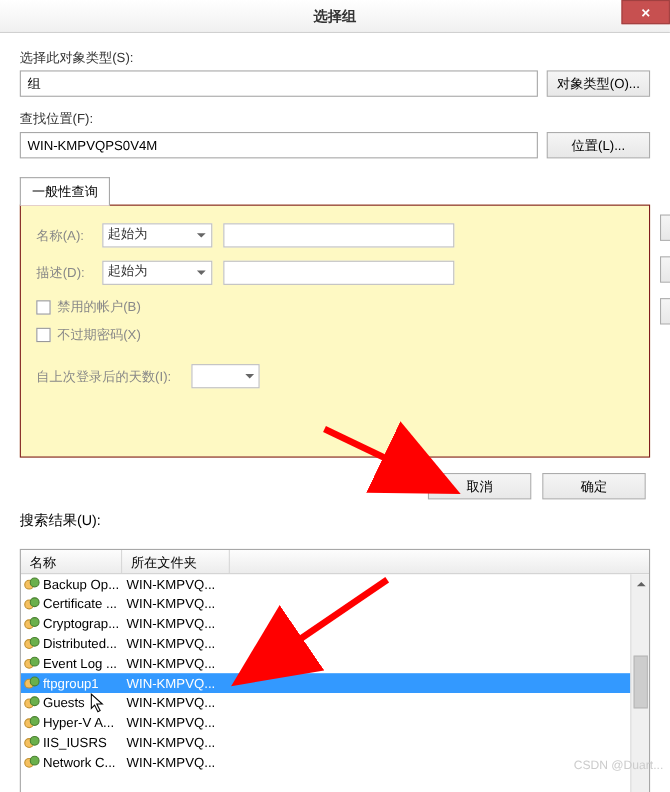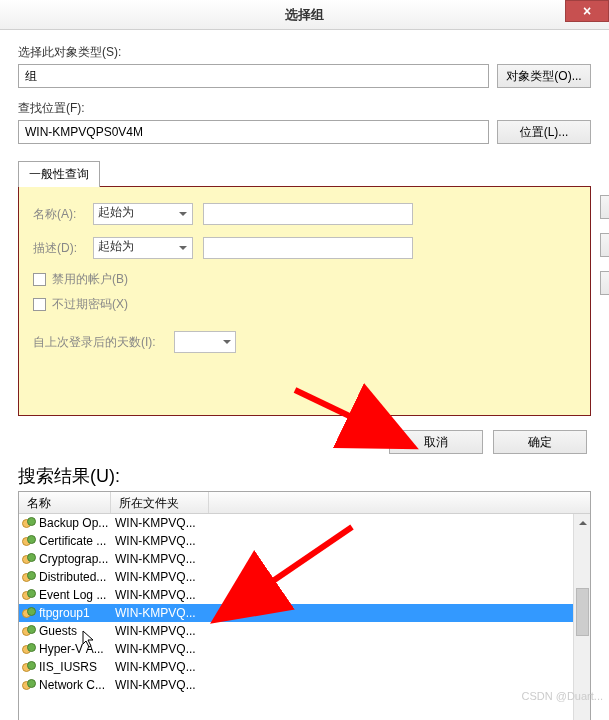--- a/index.html
+++ b/index.html
@@ -26,21 +26,21 @@
 .chk { width: 13px; height: 13px; border: 1px solid #999; background: #fff; }
 .days-row { display: flex; align-items: center; gap: 18px; margin-top: 18px; color: #888; }
 .small-combo { width: 62px; height: 22px; border: 1px solid #bfbfbf; background: #fff; position: relative; display: flex; align-items: center; }
 .small-combo::after { content: ""; position: absolute; right: 4px; top: 8px; border: 4px solid transparent; border-top-color: #666; }
 .side-buttons { position: absolute; right: -100px; top: 8px; display: flex; flex-direction: column; gap: 14px; }
 .side-btn { width: 90px; height: 24px; border: 1px solid #acacac; background: linear-gradient(#f5f5f5, #e8e8e8); font-size: 12px; cursor: pointer; }
 .layout-wrap { display: flex; gap: 10px; }
 .main-col { flex: 1; }
 .actions { display: flex; justify-content: flex-end; gap: 10px; margin: 14px 0 10px 0; padding-right: 4px; }
 .actions .btn { width: 76px; }
-.results-label { font-size: 18px; margin-bottom: 3px; }
+.results-label { font-size: 13px; margin-bottom: 17px; }
 .results-grid { border: 1px solid #a7a7a7; height: 248px; overflow: hidden; position: relative; }
 .grid-header { display: flex; background: linear-gradient(#fdfdfd, #ececec); border-bottom: 1px solid #d0d0d0; height: 22px; font-size: 12px; }
 .grid-header .col { padding: 3px 8px; border-right: 1px solid #d8d8d8; }
 .col-name { width: 92px; }
 .col-folder { width: 98px; }
 .grid-body { overflow-y: scroll; height: 184px; }
 .grid-row { display: flex; align-items: center; height: 18px; font-size: 12px; padding-left: 2px; cursor: default; }
 .grid-row.selected { background: #3399ff; color: #fff; }
 .grid-row .icon-cell { width: 16px; height: 16px; margin-right: 2px; display: flex; align-items: center; justify-content: center; }
 .grid-row .name-cell { width: 72px; overflow: hidden; white-space: nowrap; text-overflow: ellipsis; }

